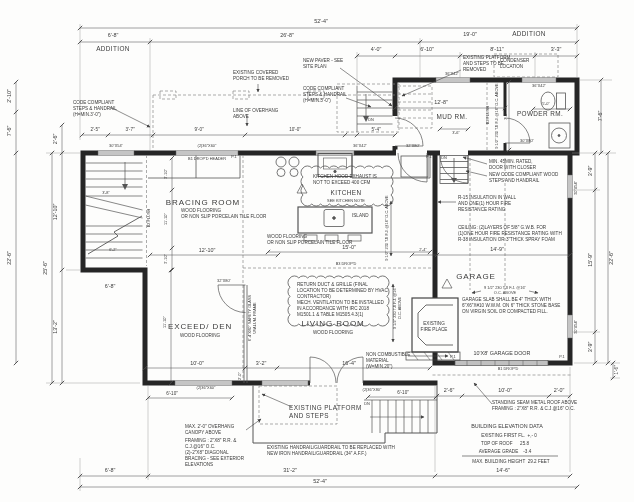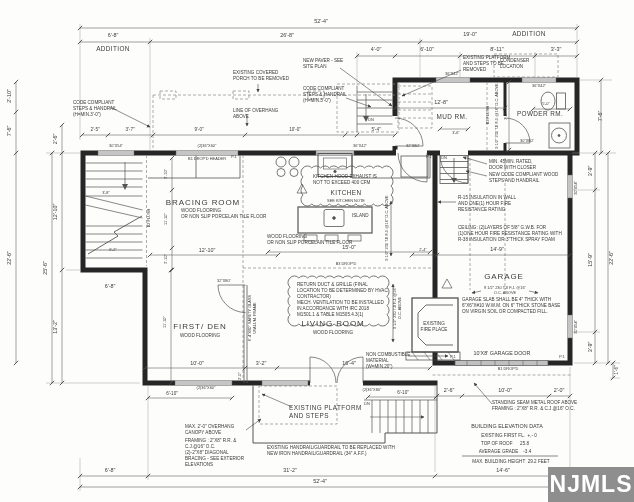--- a/index.html
+++ b/index.html
@@ -417,21 +417,21 @@
 DOOR WITH CLOSER</div>
       <div class="lbl s4 tl" style="left: 489px; top: 172px;">NEW CODE COMPLIANT WOOD
 STEPS AND HANDRAIL</div>
       <div class="lbl s4 tl" style="left: 458px; top: 195px;">R-15 INSULATION IN WALL
 AND ONE(1) HOUR FIRE
 RESISTANCE RATING</div>
       <div class="lbl s4 tl" style="left: 458px; top: 225px;">CEILING: (2)LAYERS OF 5/8" G.W.B. FOR
 (1)ONE HOUR FIRE RESISTANCE RATING WITH
 R-38 INSULATION OR 3"THICK SPRAY FOAM</div>
       <div class="lbl s5" style="left: 497px; top: 250px;">14'-9"</div>
-      <div class="lbl s7" style="left: 504px; top: 277px;">GARAGE</div>
+      <div class="lbl s7" style="left: 476px; top: 277px;">GARAGE</div>
       <div class="lbl s3" style="left: 505px; top: 290px;">9 1/2" 230 TJI F.J. @16"
 O.C. ABOVE</div>
       <div class="lbl s4 tl" style="left: 462px; top: 297px;">GARAGE SLAB SHALL BE 4" THICK WITH
 6"X6"X#10 W.W.M. ON 6" THICK STONE BASE
 ON VIRGIN SOIL OR COMPACTED FILL.</div>
       <div class="lbl s5" style="left: 502px; top: 354px;">10'X8' GARAGE DOOR</div>
       <div class="lbl s3" style="left: 508px; top: 369px;">B1 DROP'D</div>
       <div class="lbl s5" style="left: 449px; top: 391px;">2'-6"</div>
       <div class="lbl s5" style="left: 505px; top: 391px;">10'-0"</div>
       <div class="lbl s5" style="left: 559px; top: 391px;">2'-0"</div>
@@ -443,21 +443,21 @@
       <div class="lbl s3 rot" style="left: 576px; top: 188px;">30"X54"</div>
       <div class="lbl s3 rot" style="left: 576px; top: 327px;">30"X54"</div>
       <div class="lbl s4 tl" style="left: 297px; top: 282px;">RETURN DUCT &amp; GRILLE (FINAL
 LOCATION TO BE DETERMINED BY HVAC
 CONTRACTOR)
 MECH. VENTILATION TO BE INSTALLED
 IN ACCORDANCE WITH IRC 2018
 M1501.1 &amp; TABLE M1505.4.3(1)</div>
       <div class="lbl s7" style="left: 333px; top: 324px; text-align: right;">LIVING ROOM</div>
       <div class="lbl s4" style="left: 333px; top: 333px;">WOOD FLOORING</div>
-      <div class="lbl s7" style="left: 200px; top: 327px;">FIRST/ DEN</div>
+      <div class="lbl s7" style="left: 200px; top: 327px;">EXCEED/ DEN</div>
       <div class="lbl s4" style="left: 200px; top: 336px;">WOOD FLOORING</div>
       <div class="lbl s3 rot" style="left: 165px; top: 322px;">11'-10"</div>
       <div class="lbl s3 rot" style="left: 252px; top: 318px;">6'-4"X80" SAFETY GLASS
 W/ALUM. FRAME</div>
       <div class="lbl s3" style="left: 224px; top: 281px;">32"X80"</div>
       <div class="lbl s5" style="left: 197px; top: 364px;">10'-0"</div>
       <div class="lbl s5" style="left: 261px; top: 364px;">3'-2"</div>
       <div class="lbl s3 rot" style="left: 240px; top: 376px;">2'-0"</div>
       <div class="lbl s4" style="left: 434px; top: 327px;">EXISTING
 FIRE PLACE</div>
@@ -495,14 +495,13 @@
       <div class="lbl s3" style="left: 206px; top: 388px;">(2)36"X60"</div>
       <div class="lbl s4" style="left: 172px; top: 394px;">6'-10"</div>
       <div class="lbl s3" style="left: 371px; top: 120px;">DN</div>
       <div class="lbl s3" style="left: 234px; top: 157px;">P.1</div>
       <div class="lbl s3" style="left: 429px; top: 157px;">P.1</div>
       <div class="lbl s3" style="left: 453px; top: 357px;">P.1</div>
       <div class="lbl s3" style="left: 562px; top: 357px;">P.1</div>
       <div class="lbl s5" style="left: 207px; top: 251px;">12'-10"</div>
     </div>
 
-<div id="watermark">NJMLS</div>
 </div>
 
 </body></html>

